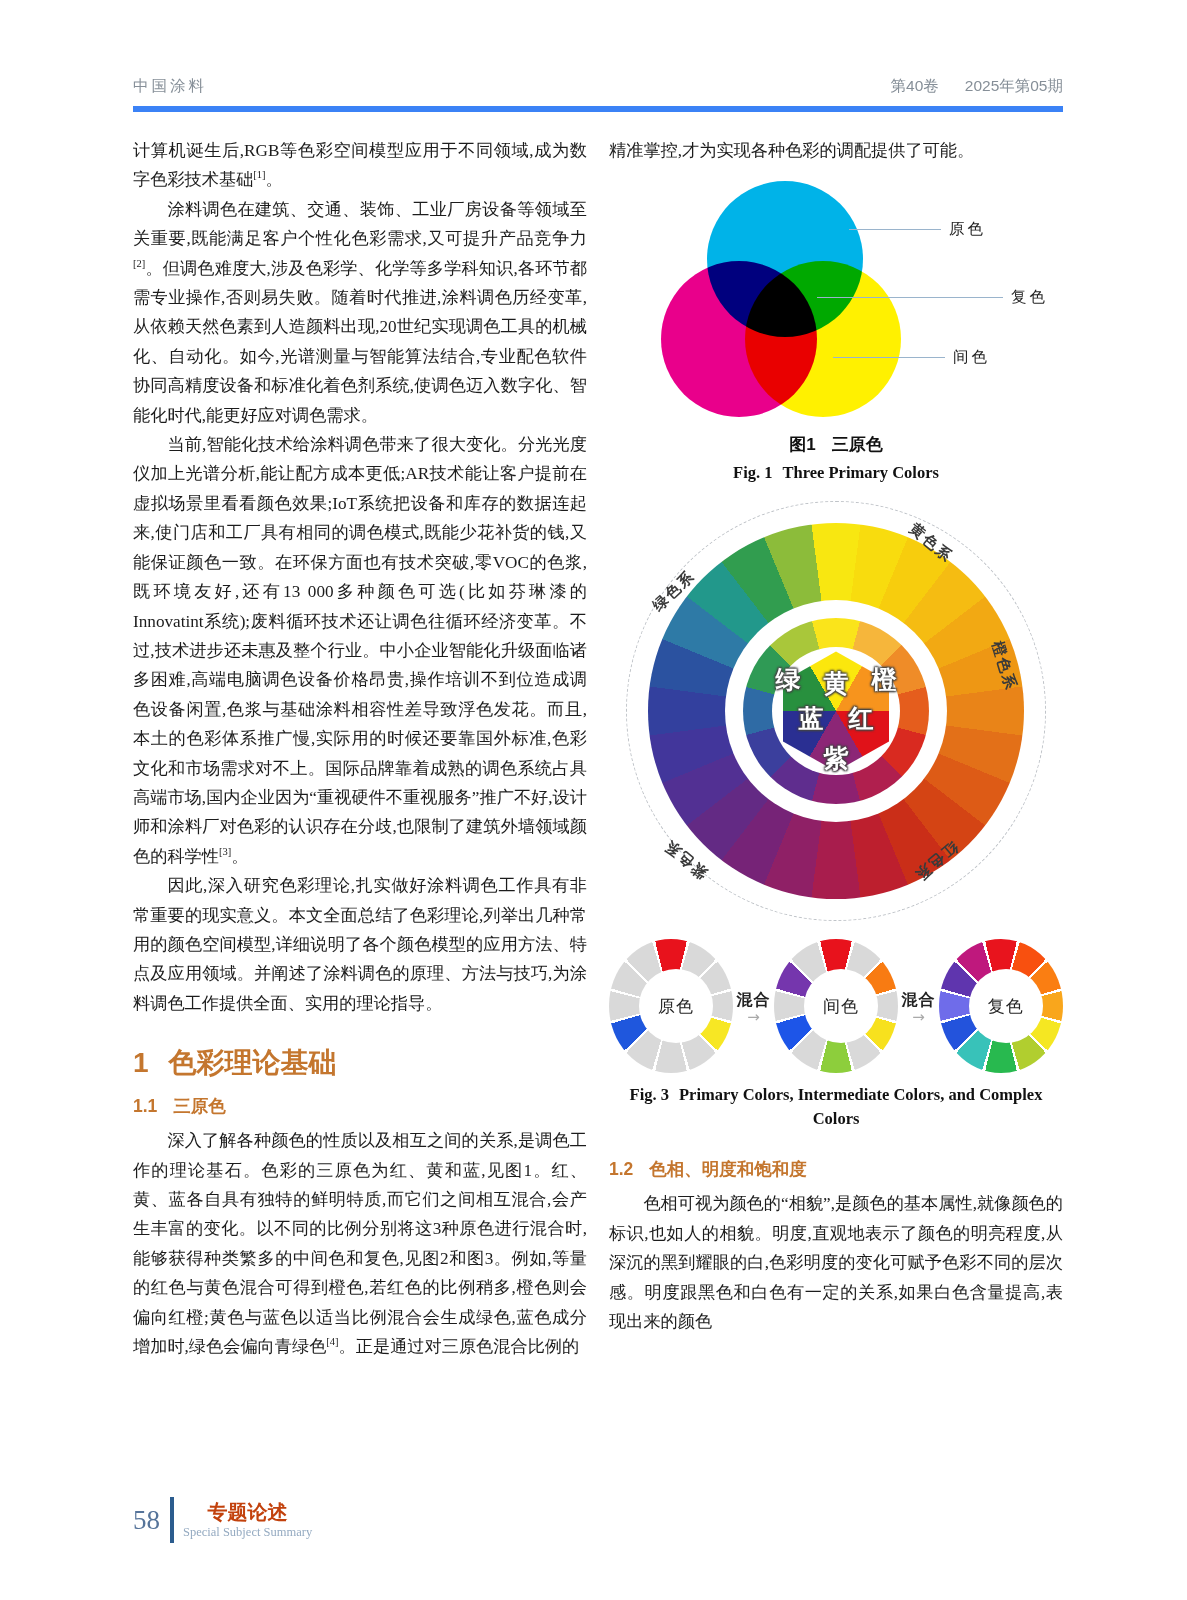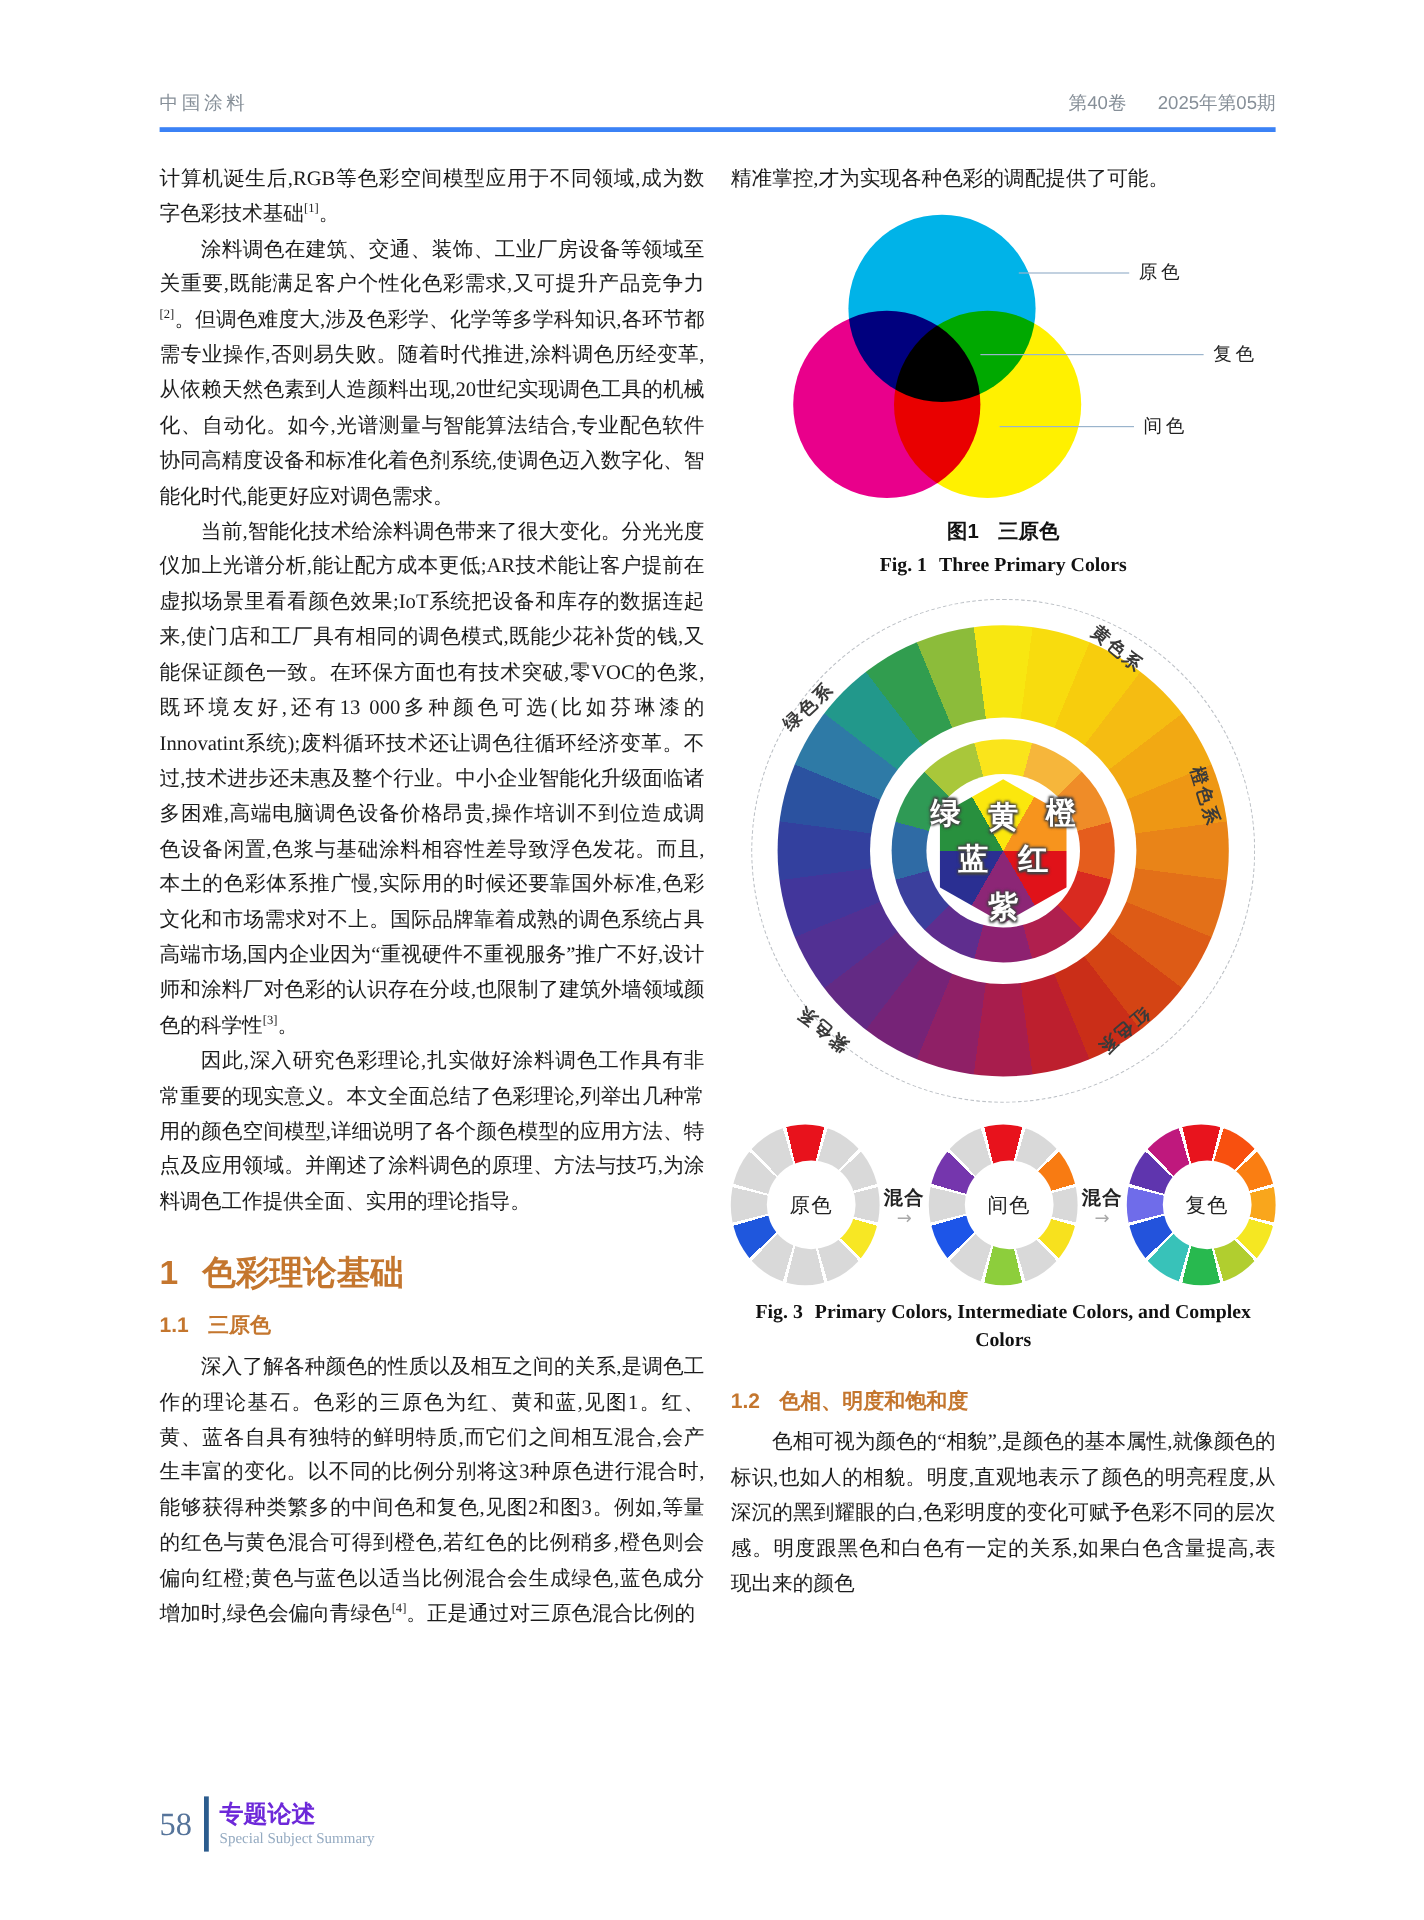--- a/index.html
+++ b/index.html
@@ -2,21 +2,21 @@
 <html><head>
 <meta charset="utf-8">
 <style>
   html,body{margin:0;padding:0;background:#e9e9e9;}
   .page{position:relative;width:1187px;height:1600px;background:#ffffff;margin:0 auto;
         font-family:"Liberation Serif","DejaVu Serif",serif;color:#1c1c1c;overflow:hidden;}
   .content{position:absolute;left:133px;top:76px;width:930px;}
   
   .pg-header{display:flex;justify-content:space-between;align-items:flex-end;
              font-family:"Liberation Sans",sans-serif;font-size:15.5px;color:#868f98;
-             padding-bottom:9px;border-bottom:4px solid #3b82f6;}
+             padding-bottom:9px;border-bottom:6px solid #3b82f6;}
   .pg-header .jname{letter-spacing:3px;}
   .pg-header .vol{margin-right:26px;}
   
   .cols{display:flex;gap:22px;margin-top:24px;}
   .col{width:454px;}
   p.body{font-size:17.2px;line-height:29.4px;text-align:justify;margin:0;}
   p.indent{text-indent:2em;}
   sup{font-size:10.5px;line-height:0;}
   
   .h1{margin:26px 0 10px 0;font-family:"Liberation Sans",sans-serif;font-weight:bold;
@@ -63,21 +63,21 @@
               font-size:17px;color:#222;letter-spacing:1px;}
   .mix{display:flex;flex-direction:column;align-items:center;width:44px;}
   .mix .mtext{font-size:16px;font-weight:bold;color:#222;letter-spacing:1px;}
   .mix .marrow{font-size:15px;color:#a9a9a9;line-height:10px;margin-top:1px;
                font-family:"DejaVu Sans",sans-serif;}
   
   .pg-footer{position:absolute;left:133px;top:1497px;display:flex;align-items:center;}
   .pg-footer .pnum{font-size:27px;color:#56749a;margin-right:10px;font-family:"Liberation Serif",serif;}
   .pg-footer .bar{width:4px;height:46px;background:#2b5c8e;margin-right:9px;}
   .pg-footer .sec-zh{font-family:"Liberation Sans",sans-serif;font-weight:bold;
-                     font-size:20px;color:#6d28d9;line-height:24px;}
+                     font-size:20px;color:#c2410c;line-height:24px;text-align:center;}
   .pg-footer .sec-en{font-size:12.5px;color:#94aac1;line-height:16px;}
 </style>
 </head>
 <body>
 
 <div class="page">
   <div class="content">
 
     <div class="pg-header">
       <span class="jname">中国涂料</span>

